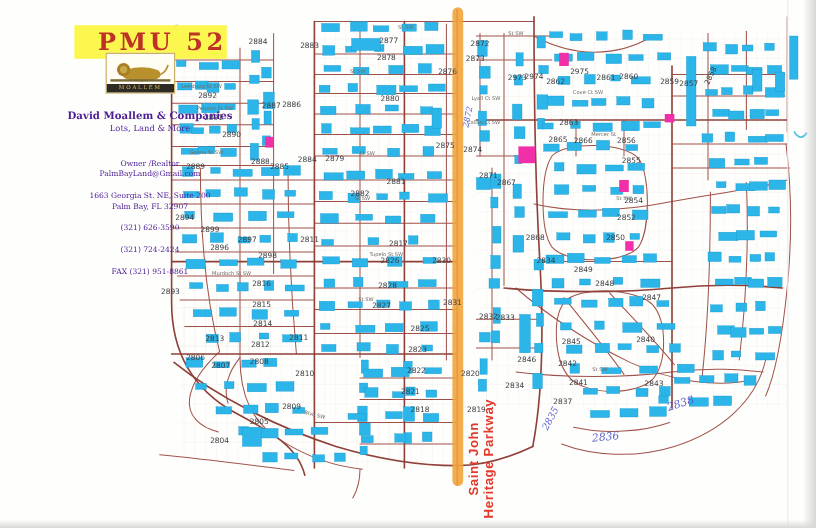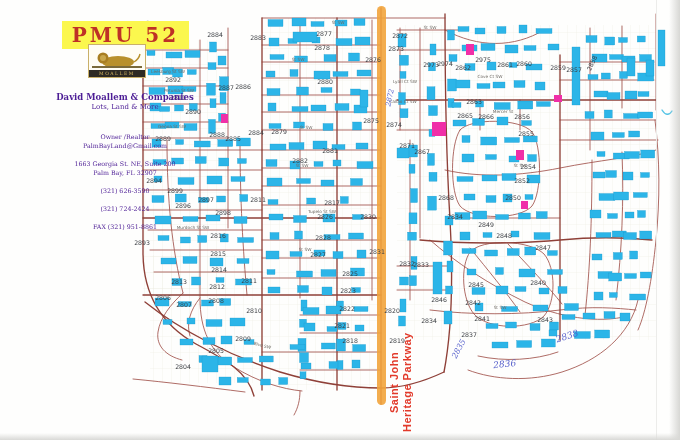--- a/index.html
+++ b/index.html
@@ -2,21 +2,21 @@
 <html><head>
 <meta charset="utf-8">
 <style>
   html,body{margin:0;padding:0;width:680px;height:440px;overflow:hidden;background:#fff;}
   body{font-family:"Liberation Sans",sans-serif;position:relative;}
   .page{position:absolute;inset:0;background:#fefefd;}
   #map-svg{position:absolute;left:0;top:0;}
   .hdr{position:absolute;z-index:5;}
   .pmu{left:62px;top:21px;width:127px;height:28px;background:#FBF74E;color:#BE3126;
        font-family:"DejaVu Serif",serif;font-size:20px;font-weight:600;letter-spacing:3px;
-       text-align:center;line-height:28px;}
+       text-align:right;line-height:28px;}
   .logo{left:88px;top:44px;width:56px;height:32px;border:1px solid #c9b06a;background:#fffdf4;
         display:flex;flex-direction:column;align-items:center;justify-content:flex-end;}
   .logo svg{display:block;}
   .logo .band{width:100%;background:#2e2a24;color:#d9bb63;font-size:4.5px;letter-spacing:1.5px;
         text-align:center;line-height:7px;font-family:"DejaVu Serif",serif;}
   .colines{left:28px;top:92px;width:194px;text-align:center;color:#4c1d95;}
   .colines div{font-family:"DejaVu Serif",serif;}
   .l-co{font-size:8.5px;font-weight:bold;margin-bottom:1px;}
   .l-tag{font-size:7px;margin-bottom:22px;}
   .l-sm{font-size:6.3px;margin-bottom:2px;}

